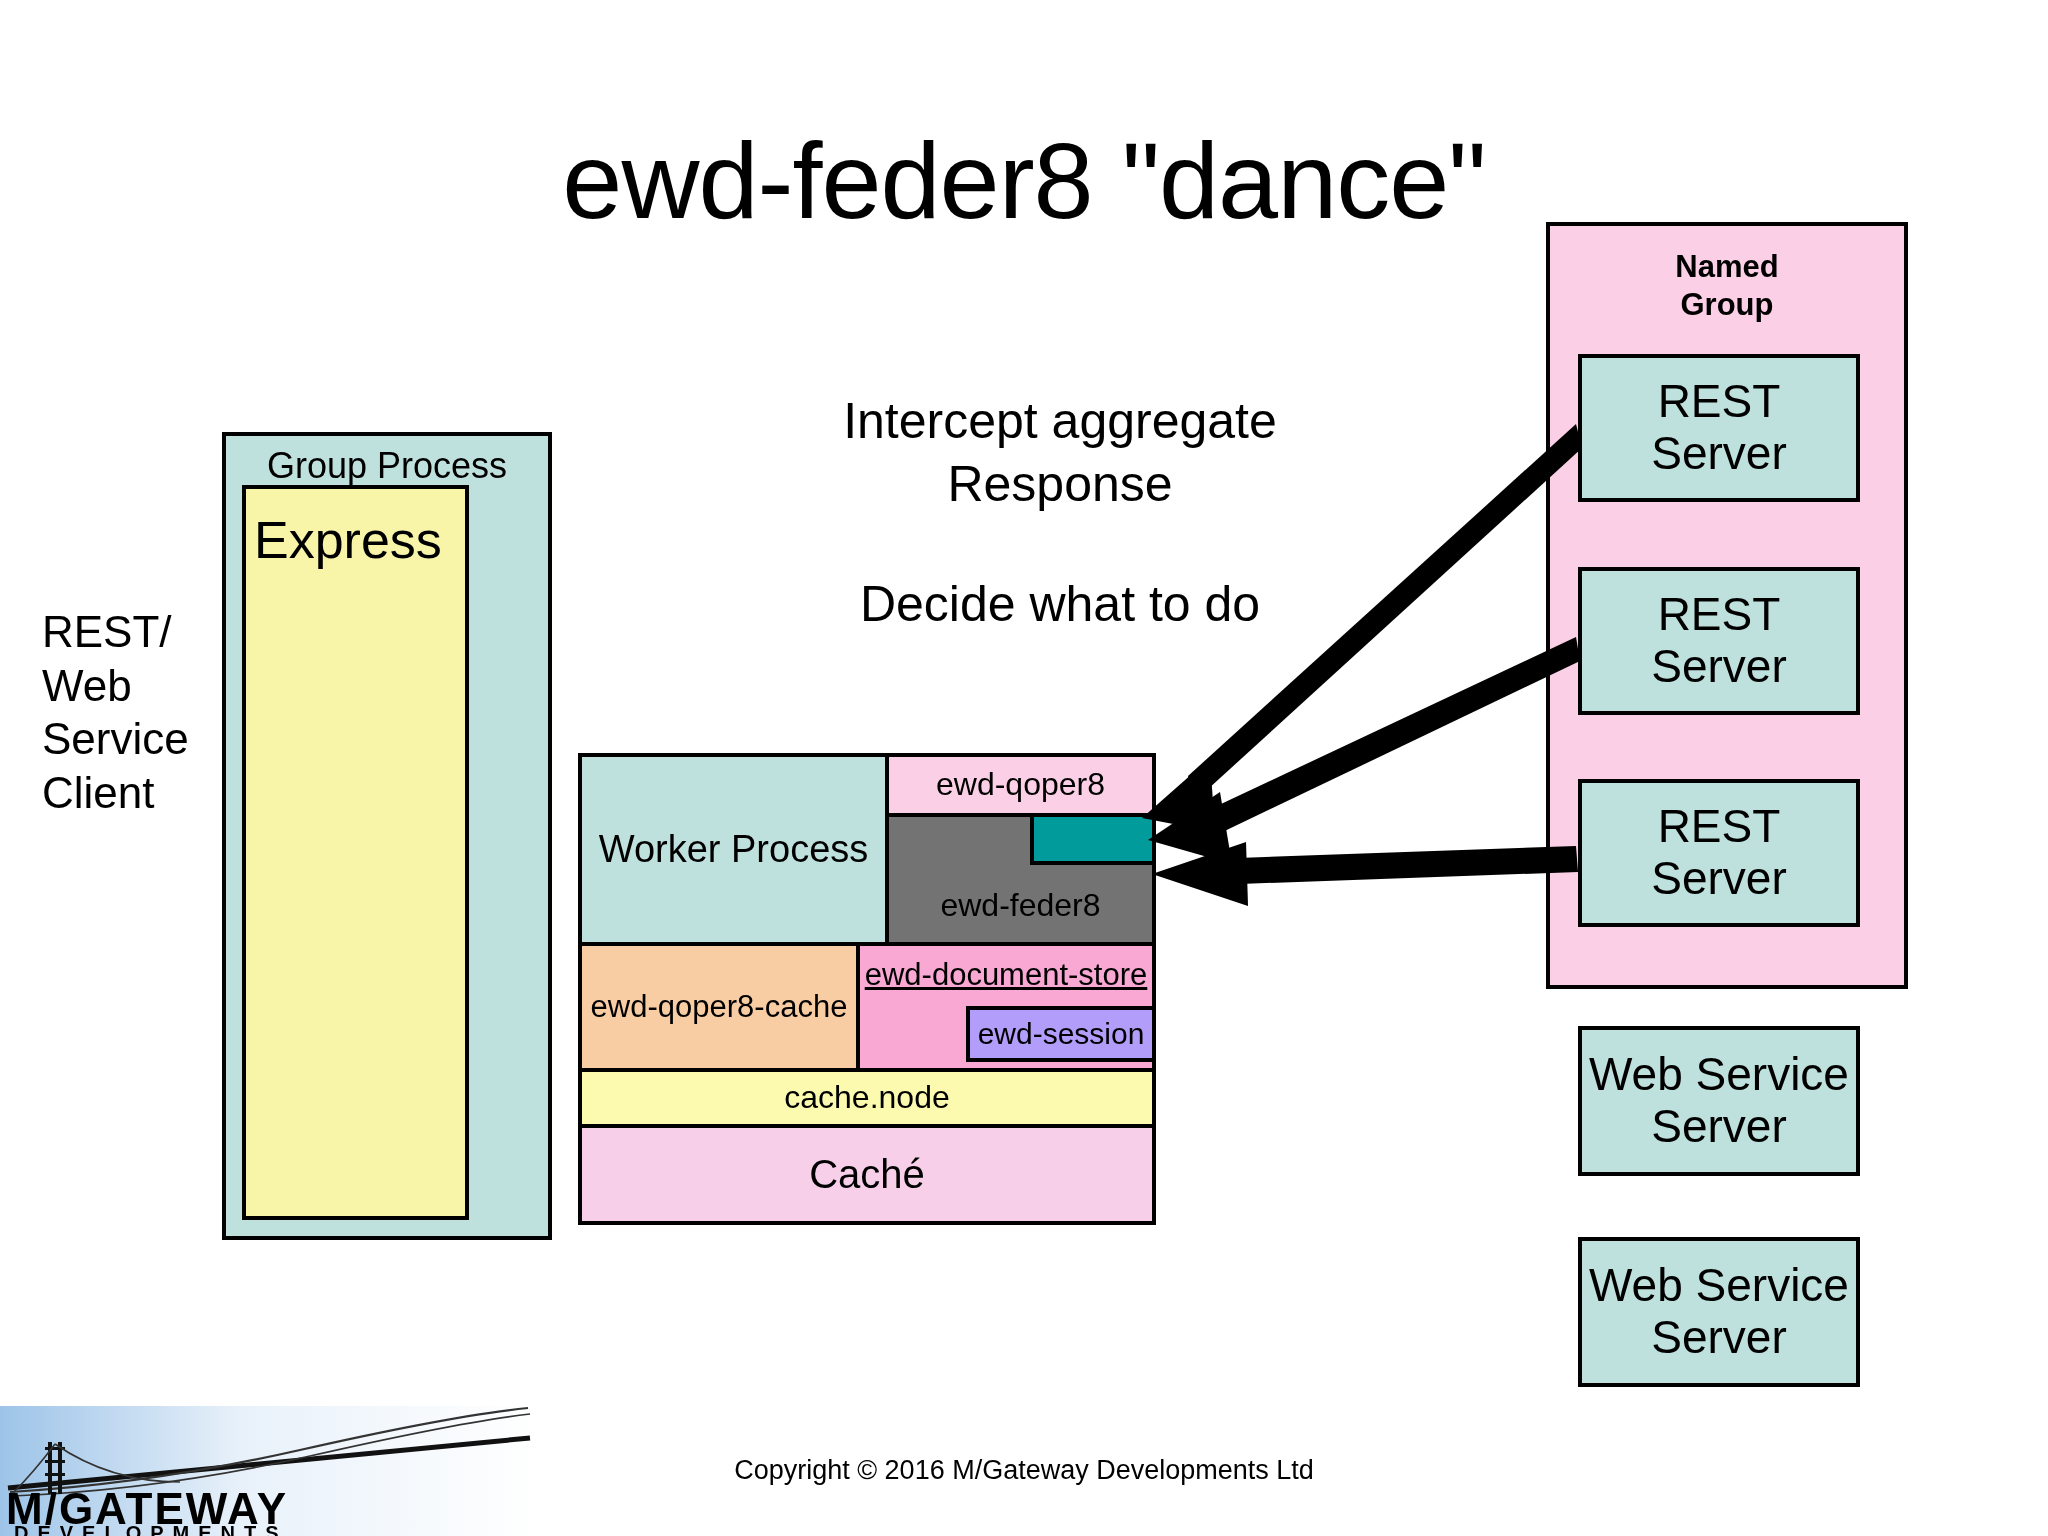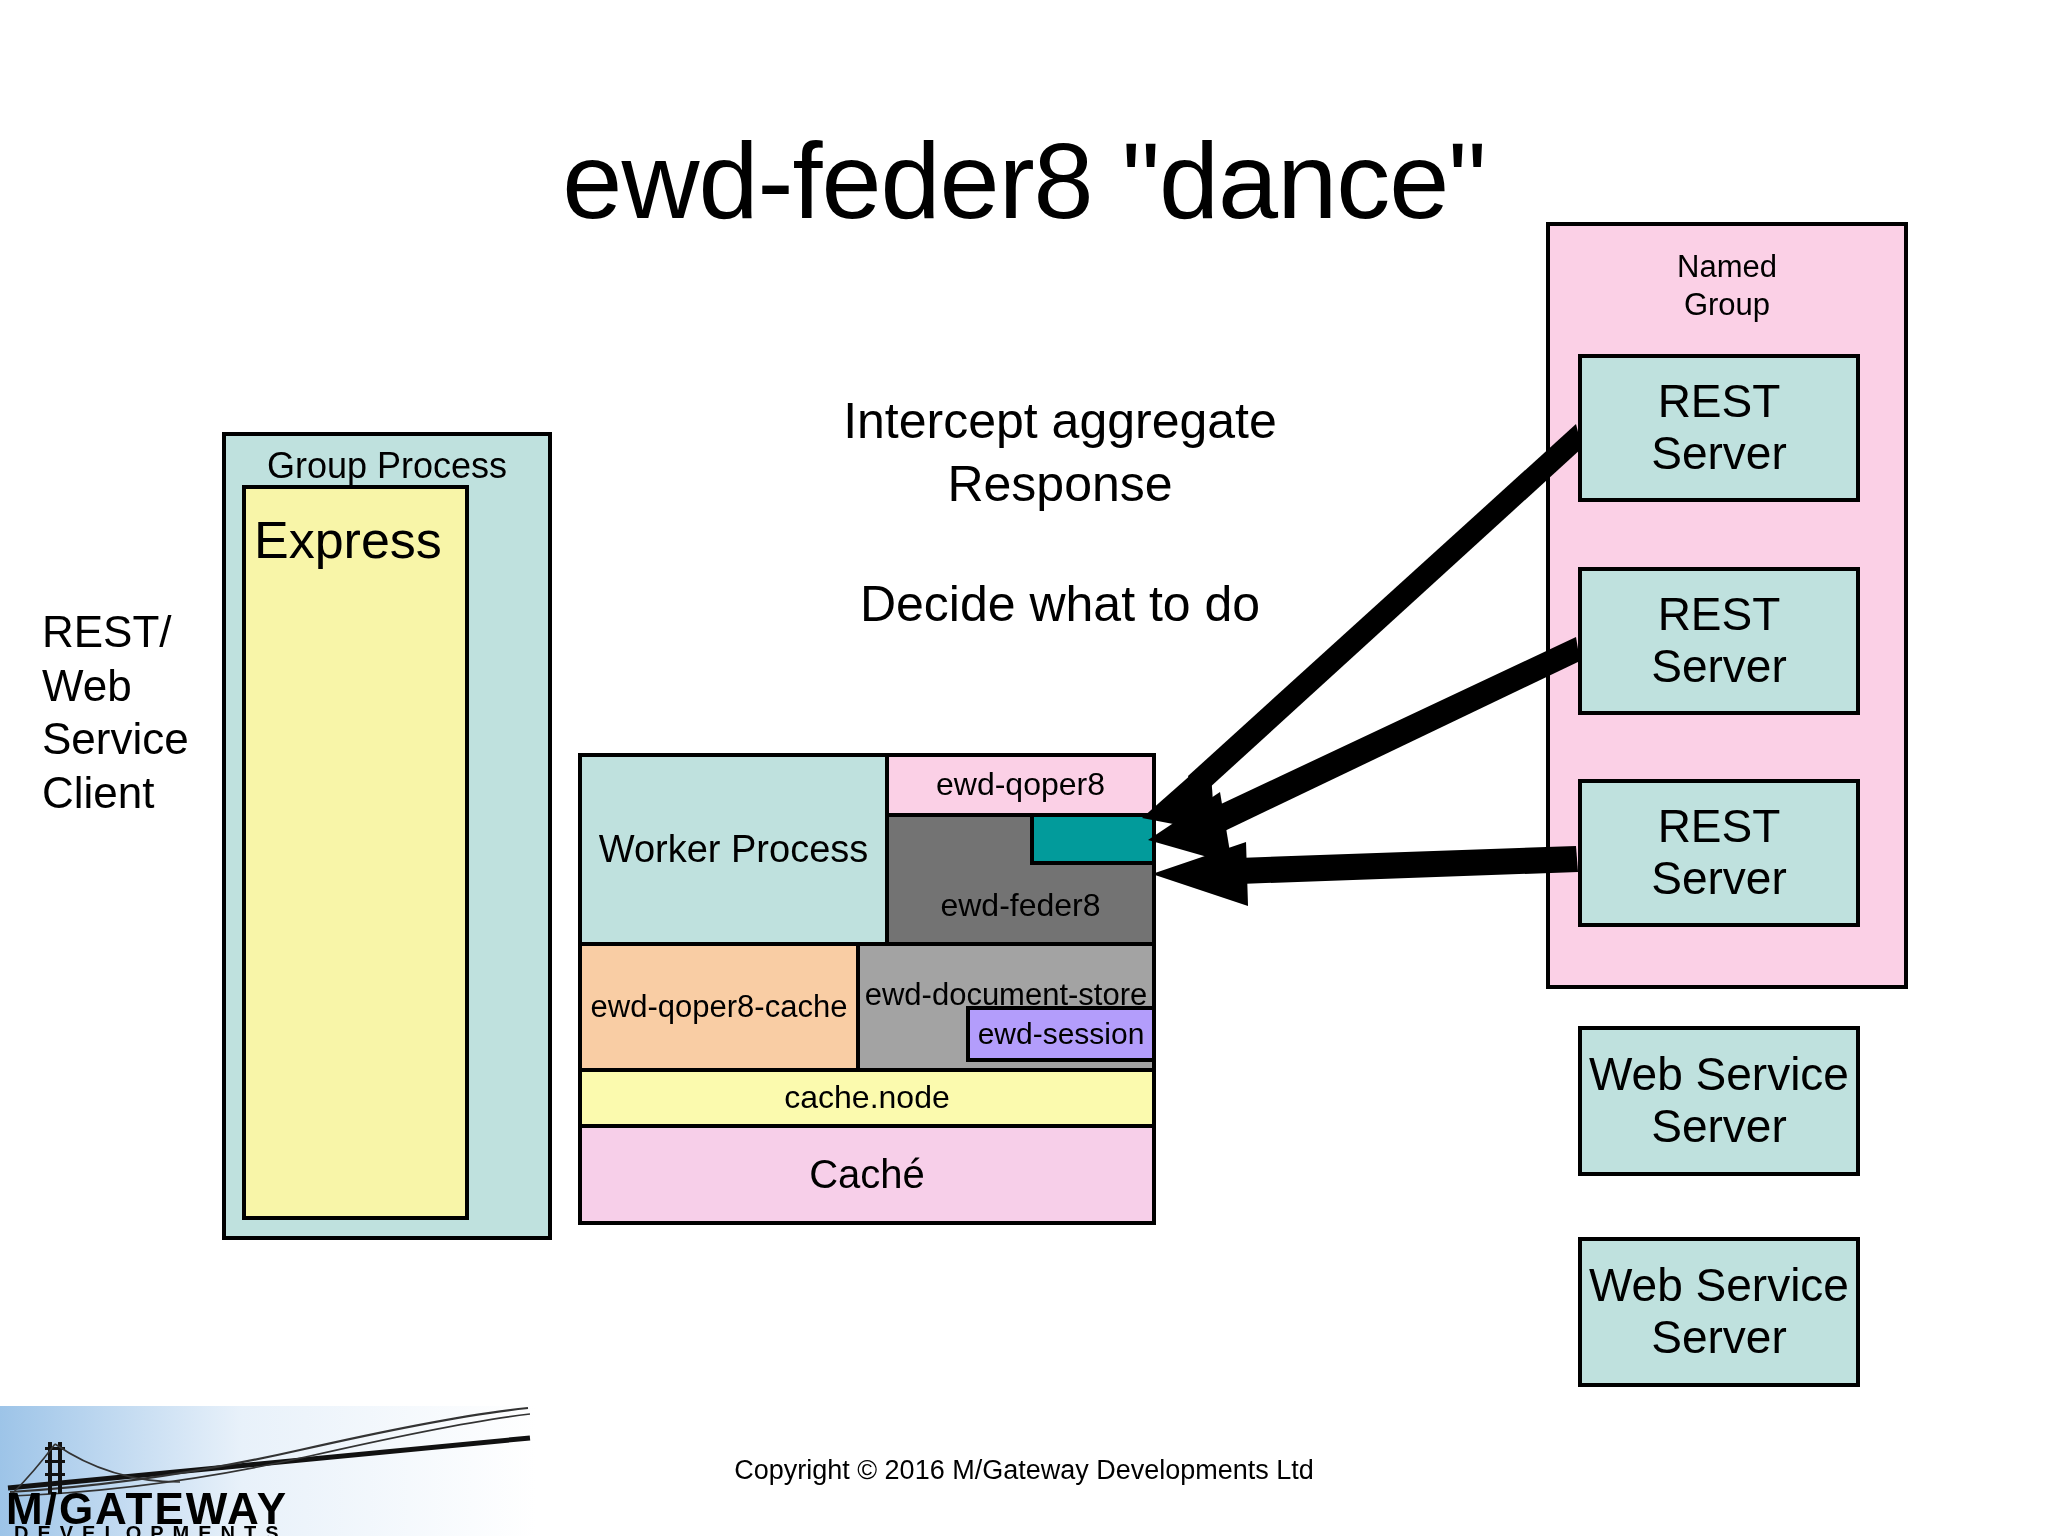--- a/index.html
+++ b/index.html
@@ -106,24 +106,25 @@
     left: 452px; top: 60px; width: 126px; height: 52px;
     background: #029b9b;
   }
   #qoper8-cache {
     left: 0; top: 189px; width: 282px; height: 130px;
     background: #f9cda4;
     font-size: 31px;
   }
   #document-store {
     left: 278px; top: 189px; width: 300px; height: 130px;
-    background: #a3a3a3;
+    background: #f9a8d4;
     font-size: 31px;
     align-items: flex-start;
-    padding-top: 32px;
+    padding-top: 12px;
+    text-decoration: underline;
   }
   #ewd-session {
     left: 388px; top: 253px; width: 190px; height: 56px;
     background: #b39dfb;
     font-size: 30px;
   }
   #cache-node {
     left: 0; top: 315px; width: 578px; height: 60px;
     background: #fbfaae;
     font-size: 32px;
@@ -138,20 +139,21 @@
   #named-group {
     left: 1546px; top: 222px; width: 362px; height: 767px;
     background: #fbd0e6;
     align-items: flex-start;
     justify-content: center;
   }
   #named-group-label {
     margin-top: 22px;
     font-size: 31px;
     line-height: 1.22;
+    font-weight: bold;
   }
   .rest-server {
     width: 282px; height: 148px;
     background: #bfe1de;
     font-size: 46px;
     left: 1578px;
   }
   #rest-1 { top: 354px; }
   #rest-2 { top: 567px; }
   #rest-3 { top: 779px; }

